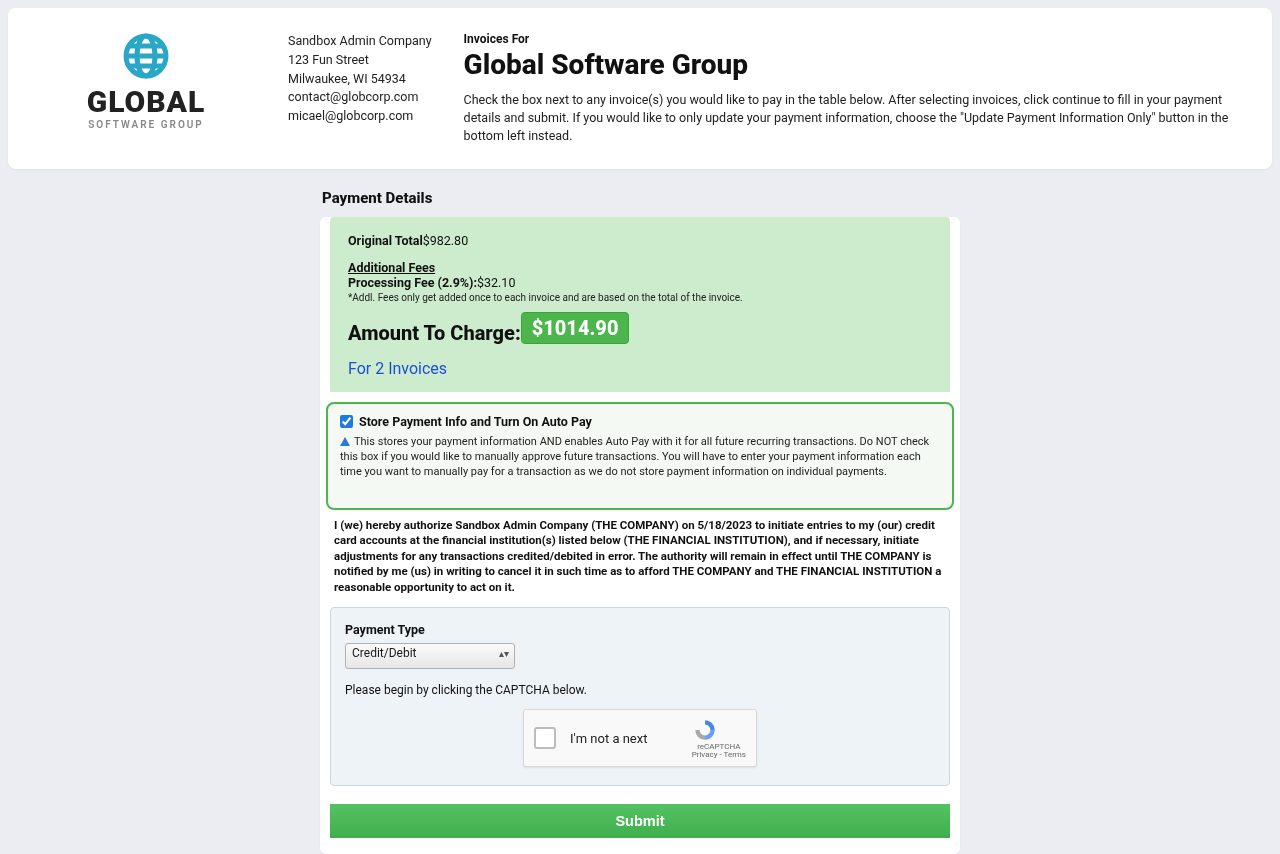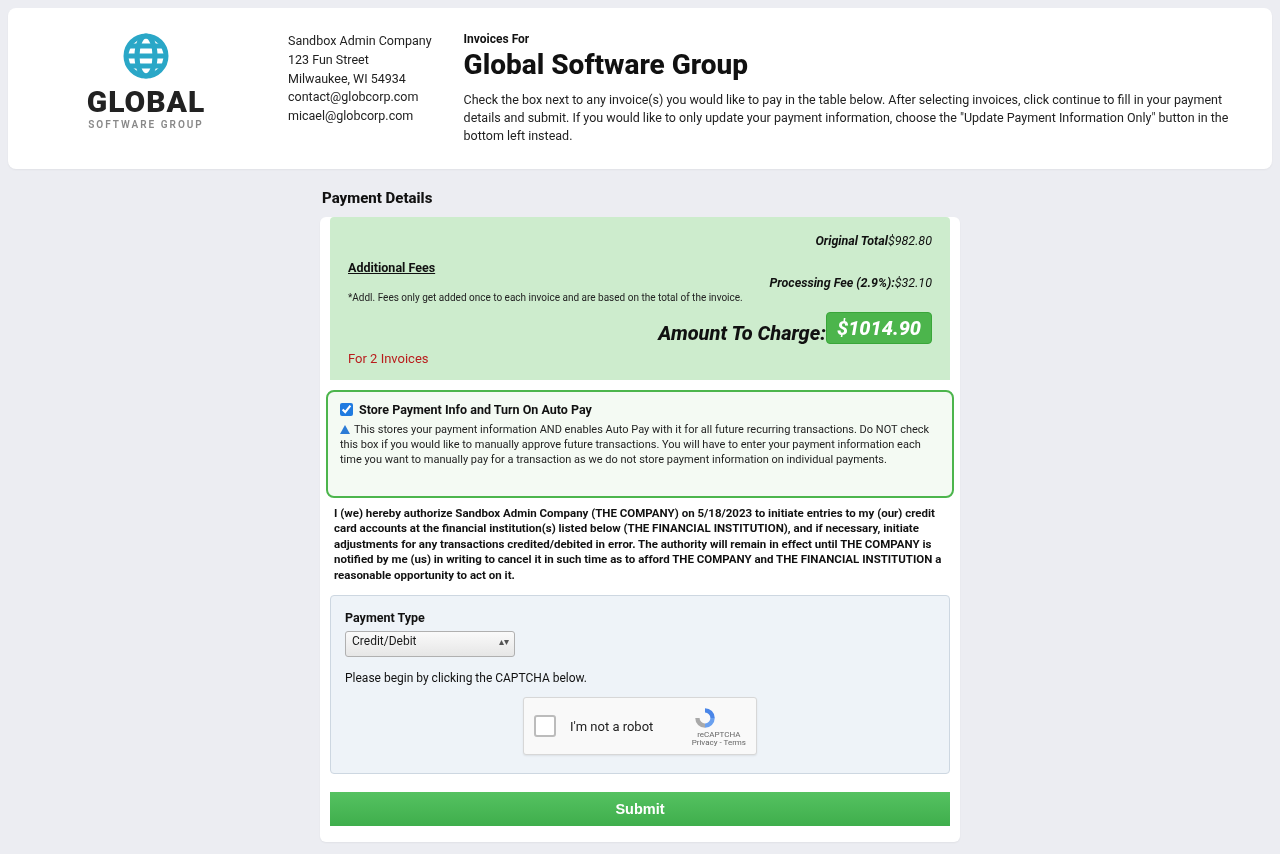--- a/index.html
+++ b/index.html
@@ -26,28 +26,28 @@
     .logo-sub { font-size: 10px; letter-spacing: 2px; color:#888; font-weight:600;}
     .company-info { font-size: 12.5px; color:#222; line-height:1.5; min-width:120px; }
     .invoices-for { flex:1; }
     .invoices-for-label { font-size: 12px; font-weight:700; color:#111;}
     .invoices-for-title { font-size: 28px; font-weight:800; color:#111; margin-top:2px; }
     .invoices-for-desc { font-size: 12.5px; color:#222; margin-top:10px; line-height:1.45; }
     .main { width: 640px; margin: 20px auto 0 auto; }
     .section-title { font-size: 15px; font-weight:800; color:#111; margin-left: 2px; }
     .panel { background:#fff; border-radius:6px; margin-top:10px; padding: 0; box-shadow: 0 1px 2px rgba(0,0,0,0.05);}
     .summary { background:#cdeccd; border-radius:4px 4px 0 0; padding:16px 18px 14px 18px; margin:10px;}
-    .row { display:flex; justify-content:flex-end; align-items:baseline;font-style:italic; }
+    .row { display:flex; justify-content:flex-start; align-items:baseline; }
     .label-sm { font-size: 12.5px; font-weight:700; color:#111; }
     .val-sm { font-size:12.5px; color:#111; }
     .addl-fees { font-size:12.5px; font-weight:700; text-decoration:underline; margin-top:12px; color:#111;}
     .note-xs { font-size:10px; color:#222; margin-top:2px;}
     .amount-label { font-size:20px; font-weight:800; color:#111; margin-top:10px;}
     .amount-chip { background:#4cb54c; border:1px solid #39a639; color:#fff; font-size:20px; font-weight:800; padding:3px 10px; border-radius:4px; }
-    .for-inv { font-size:13px; color:#b91c1c; margin-top:6px; }
+    .for-inv { font-size:16px; color:#1d4ed8; margin-top:14px; }
     .autopay-box { border:2px solid #4cb54c; border-radius:8px; background:#f4faf3; padding:10px 12px 28px 12px; margin:6px 6px 0 6px; position:relative;}
     .autopay-head { display:flex; align-items:center; gap:6px;}
     .autopay-head label { font-size:12.5px; font-weight:700; color:#111;}
     .autopay-desc { font-size:11px; color:#222; margin-top:6px; line-height:1.35;}
     .warn-icon { display:inline-block; width:0; height:0; border-left:5px solid transparent; border-right:5px solid transparent; border-bottom:9px solid #2b7bd6; margin-right:4px; position:relative; top:1px;}
     .auth-text { font-size:11.5px; font-weight:700; color:#111; padding:8px 14px 4px 14px; line-height:1.35;}
     .paybox { border:1px solid #cdd7e1; background:#eef3f8; border-radius:4px; margin:8px 10px 0 10px; padding:14px 14px 18px 14px;}
     .paylabel { font-size:12.5px; font-weight:700; color:#111; }
     .select-wrap { position:relative; width:170px; margin-top:6px;}
     .select { width:170px; height:26px; border:1px solid #b0b0b0; border-radius:3px; background:linear-gradient(#fafafa,#e6e6e6); font-size:12px; padding:2px 22px 2px 6px;}
@@ -131,21 +131,21 @@
 
     <div class="paybox">
       <div class="paylabel">Payment Type</div>
       <div class="select-wrap">
         <div class="select">Credit/Debit</div>
         <div class="select-caret">▴▾</div>
       </div>
       <div class="captcha-hint">Please begin by clicking the CAPTCHA below.</div>
       <div class="recaptcha">
         <div class="recaptcha-check"></div>
-        <div class="recaptcha-text">I'm not a robot</div>
+        <div class="recaptcha-text">I'm not a next</div>
         <div class="recaptcha-right">
           <div class="recaptcha-logo">
             <svg viewBox="0 0 48 48">
                 <path d="M24 6 A18 18 0 0 1 42 24 L34 24 A10 10 0 0 0 24 14 Z" fill="#4a86e8"></path>
                 <path d="M42 24 A18 18 0 0 1 24 42 L24 34 A10 10 0 0 0 34 24 Z" fill="#6aa0ef"></path>
                 <path d="M24 42 A18 18 0 0 1 6 24 L14 24 A10 10 0 0 0 24 34 Z" fill="#a9a9a9"></path>
               </svg>
           </div>
           <div class="recaptcha-sub">reCAPTCHA</div>
           <div class="recaptcha-sub">Privacy - Terms</div>

